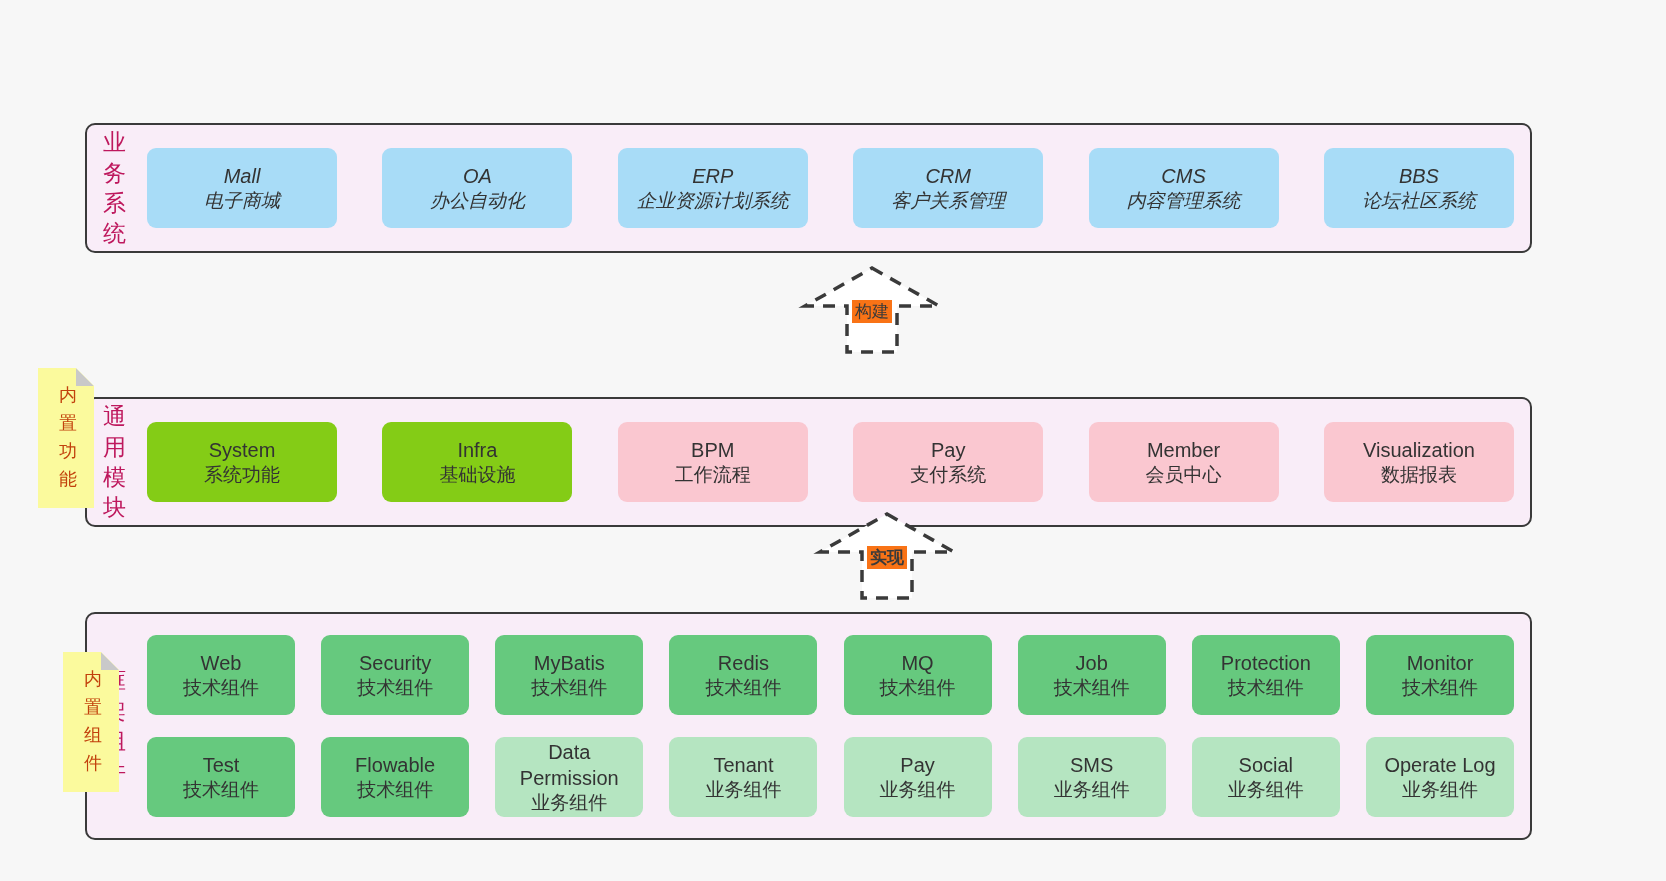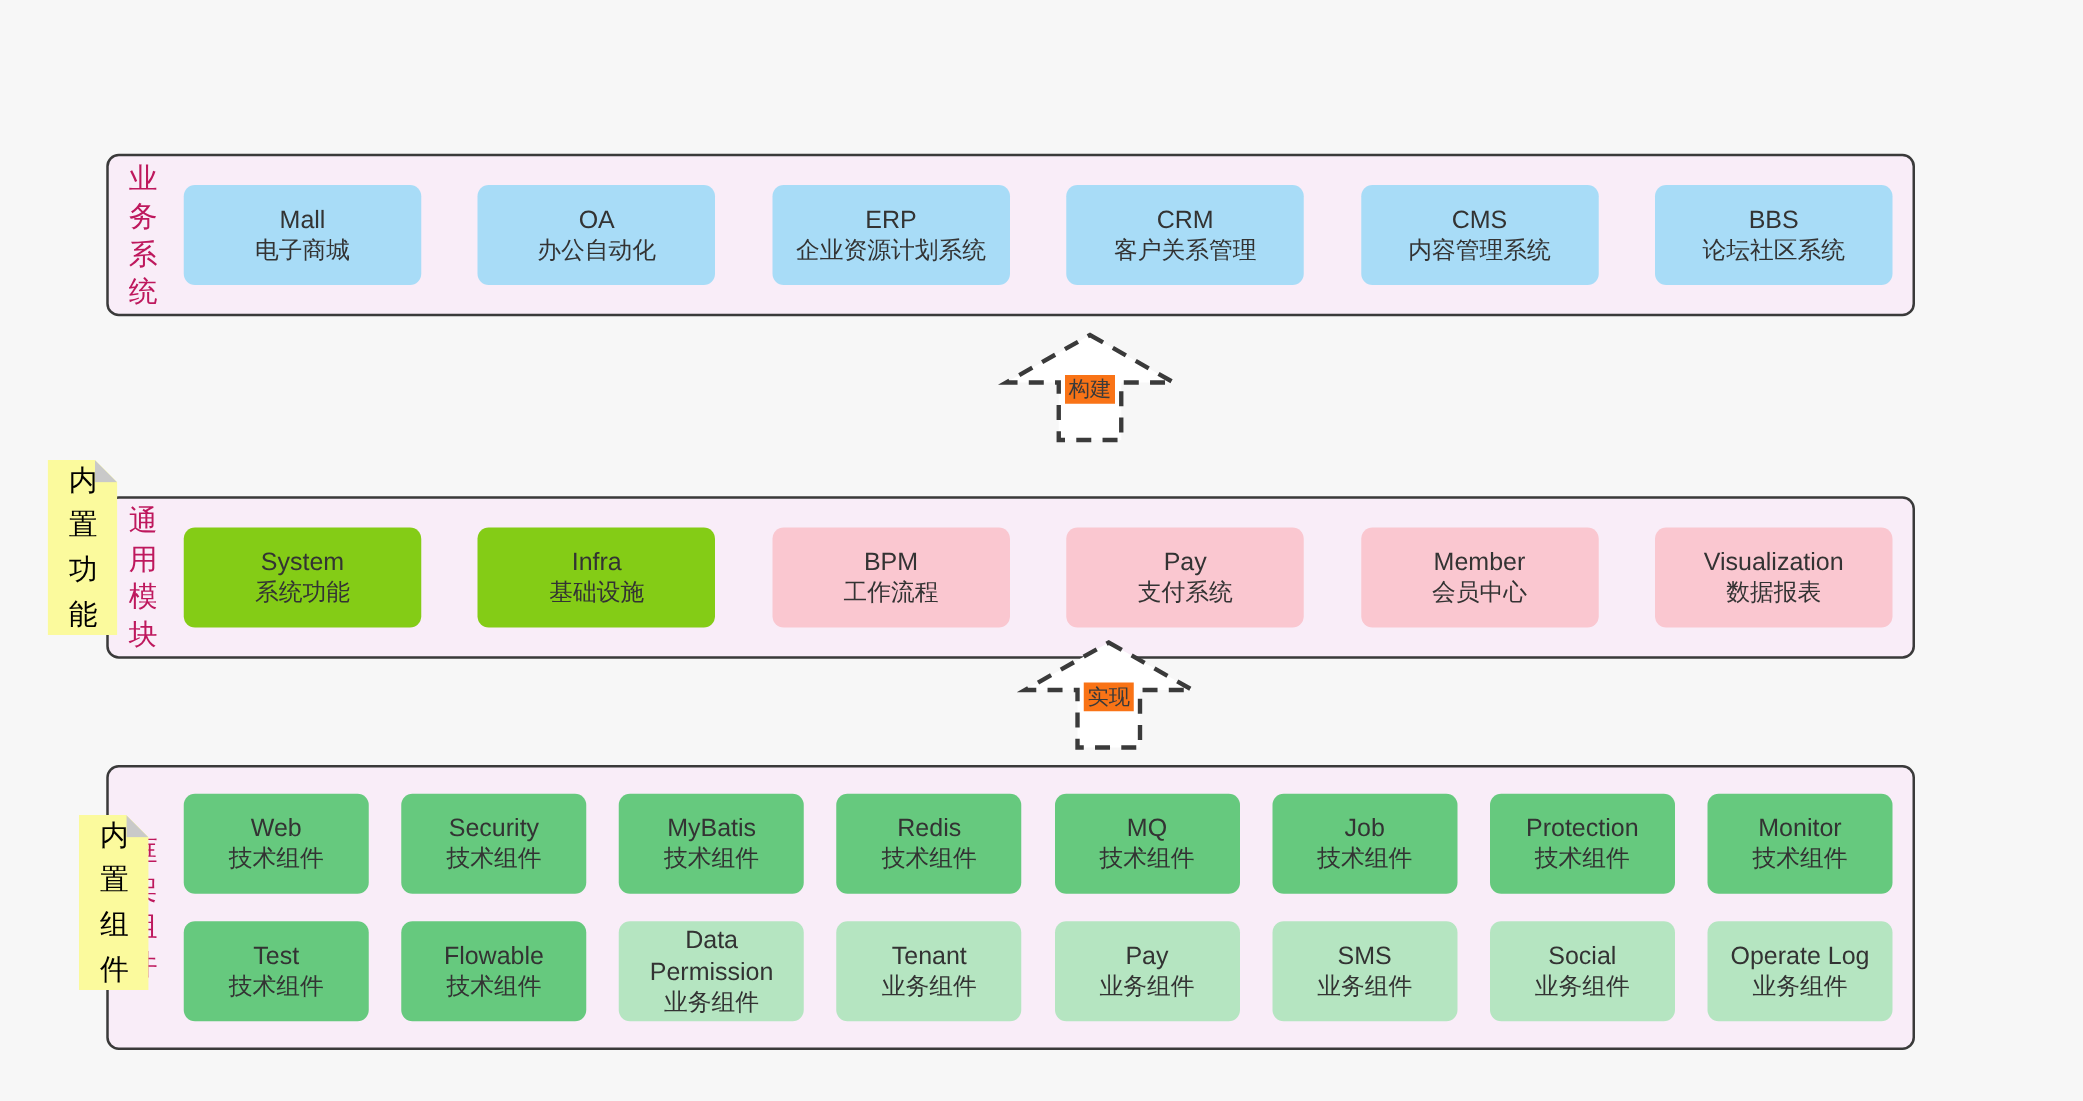--- a/index.html
+++ b/index.html
@@ -58,35 +58,35 @@
     display:flex;
     flex-direction:column;
     justify-content:center;
     align-items:center;
     text-align:center;
     line-height:1.3;
     padding:2px 8px;
   }
   .w190{width:190px;}
   .w148{width:148px;}
-  .blue{background:#a8dcf7;}
+  .blue{background:#a8dcf7;font-style:italic;}
   .red{background:#84cc16;}
   .pink{background:#fac7d0;}
   .green{background:#66c97e;}
   .lightgreen{background:#b5e5c1;}
   .box .t{font-size:20px;color:#333;}
   .box .s{font-size:19px;color:#333;}
   
   .arrow{
     position:absolute;
     width:150px;height:92px;
   }
   .arrow svg{display:block;width:150px;height:92px;}
   .arrow-1{left:797px;top:264px;}
-  .arrow-2{left:812px;top:510px;}
+  .arrow-2{left:812px;top:510px;font-weight:bold;}
   .arrow-label{
     position:absolute;
     top:36px;left:50%;
     transform:translateX(-50%);
     background:#f97316;
     padding:0 3px;
     font-size:17px;
     color:#3a3a3a;
     white-space:nowrap;
   }
@@ -105,25 +105,25 @@
   .sticky-2{top:652px;margin-left:25px;}
   .fold{
     position:absolute;
     top:0;right:0;
     width:18px;height:18px;
     background:#c9c9c9;
     clip-path:polygon(0 0,100% 100%,0 100%);
   }
   .sticky-text{
     width:22px;
-    font-size:23px;
+    font-size:18px;
     line-height:1.55;
     text-align:right;
     word-break:break-all;
-    color:#000000;
+    color:#c2410c;
   }
 </style>
 </head>
 <body>
 
 <div class="canvas">
 
   <section class="panel panel-top">
     <div class="vlabel">业务系统</div>
     <div class="boxes">

